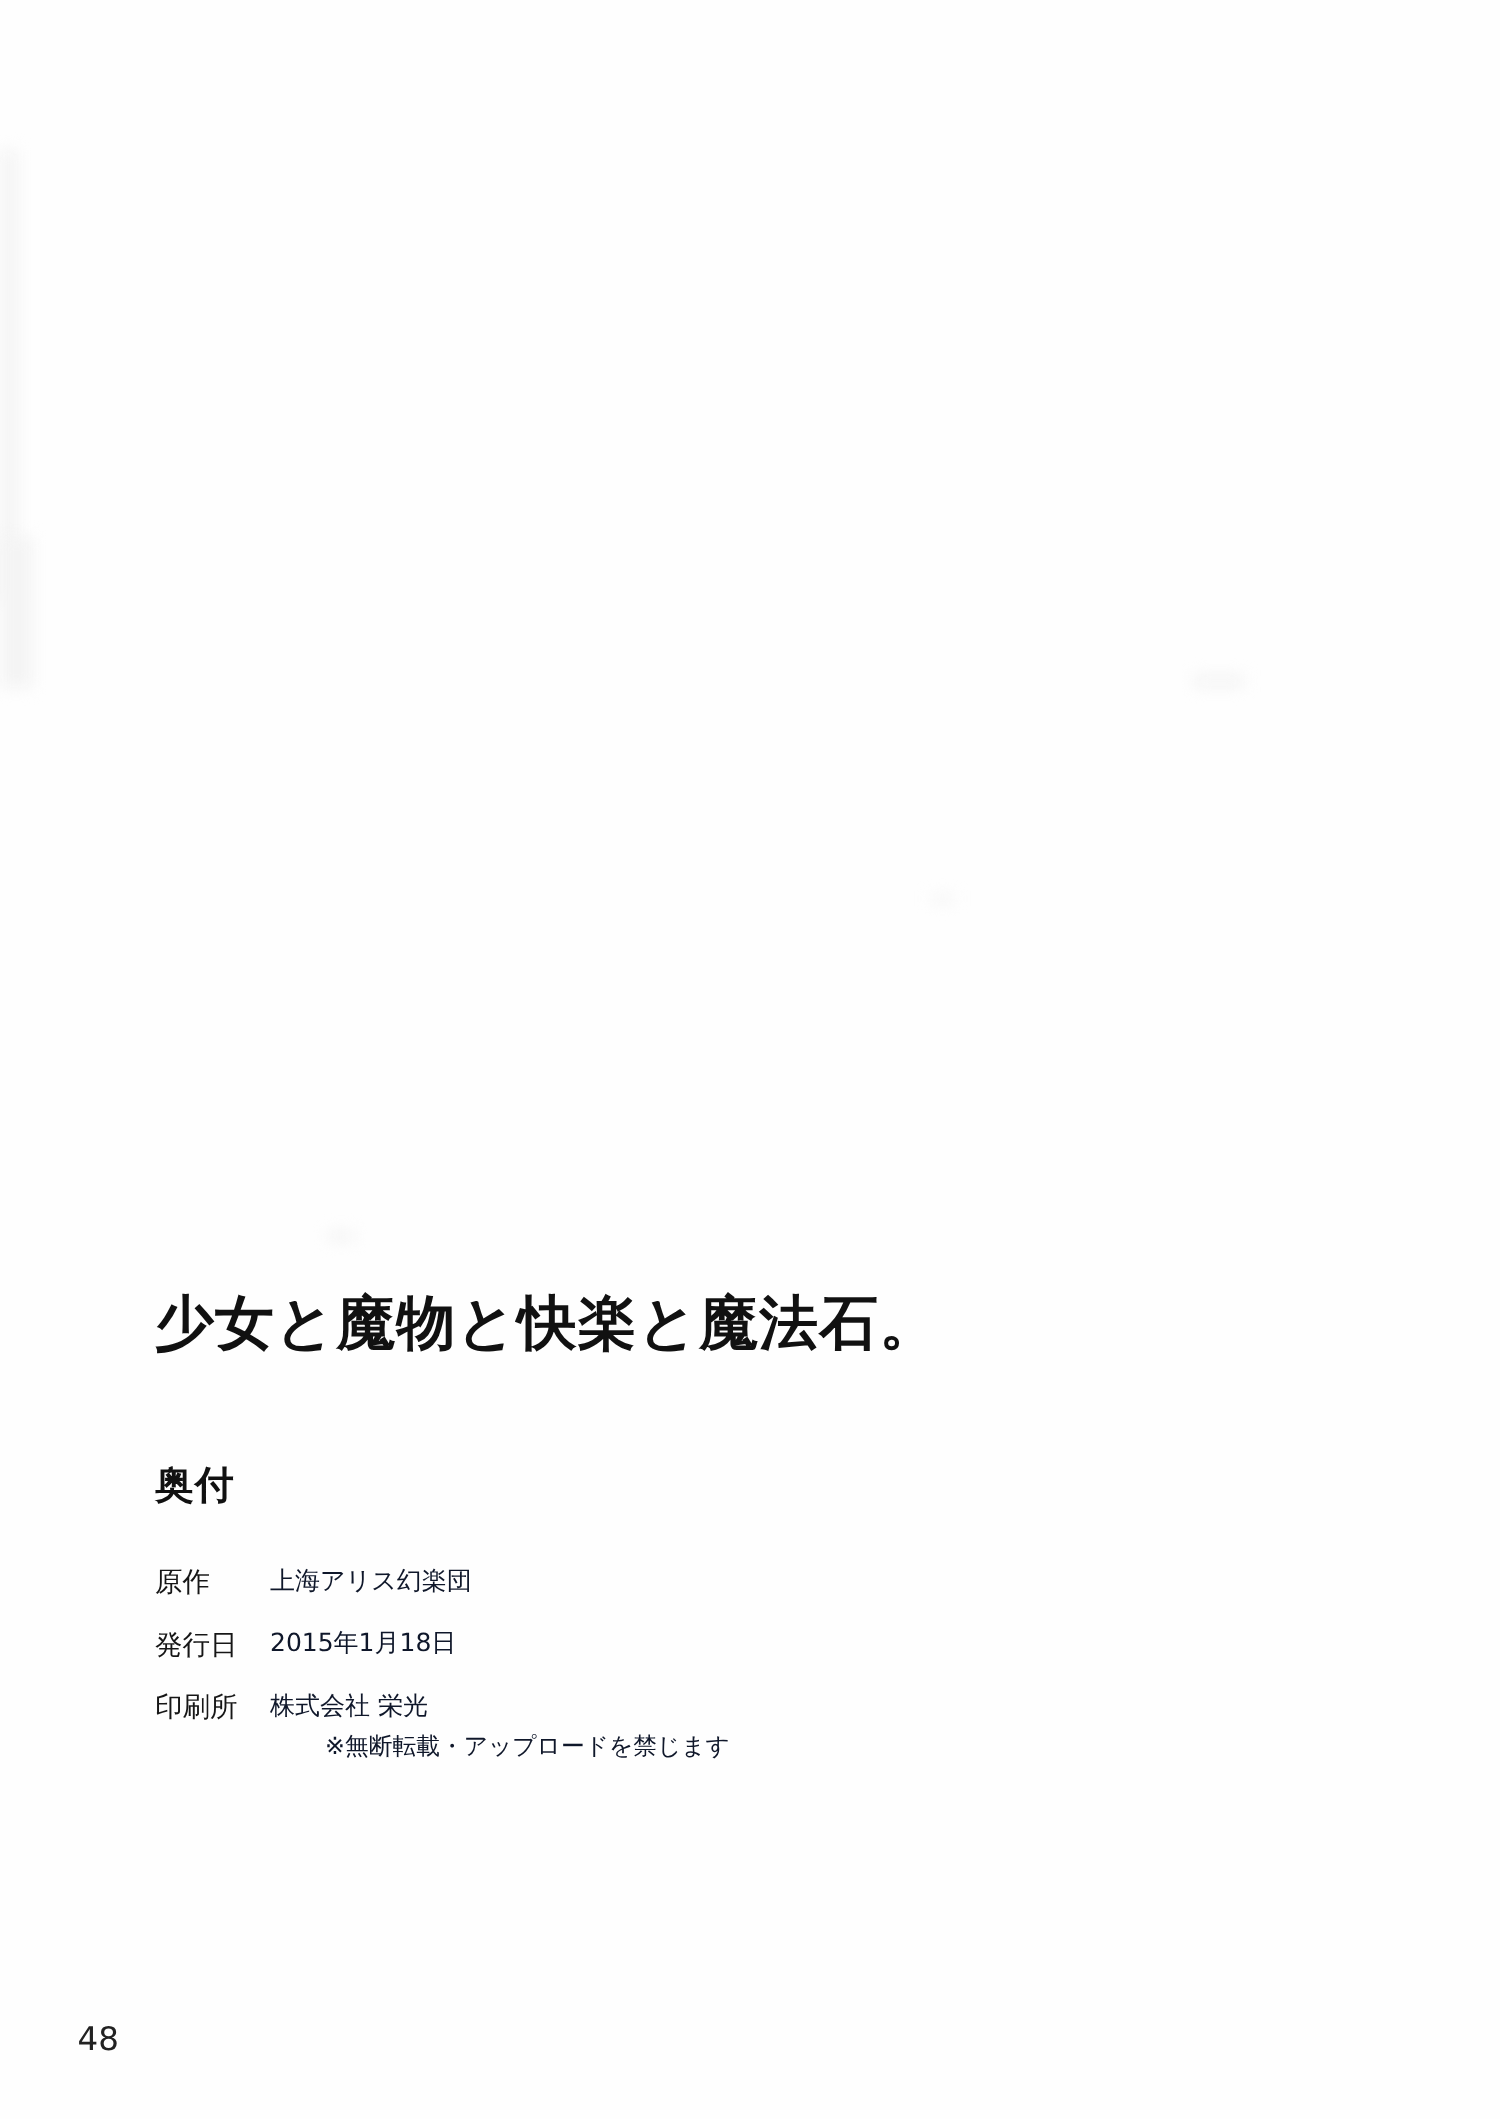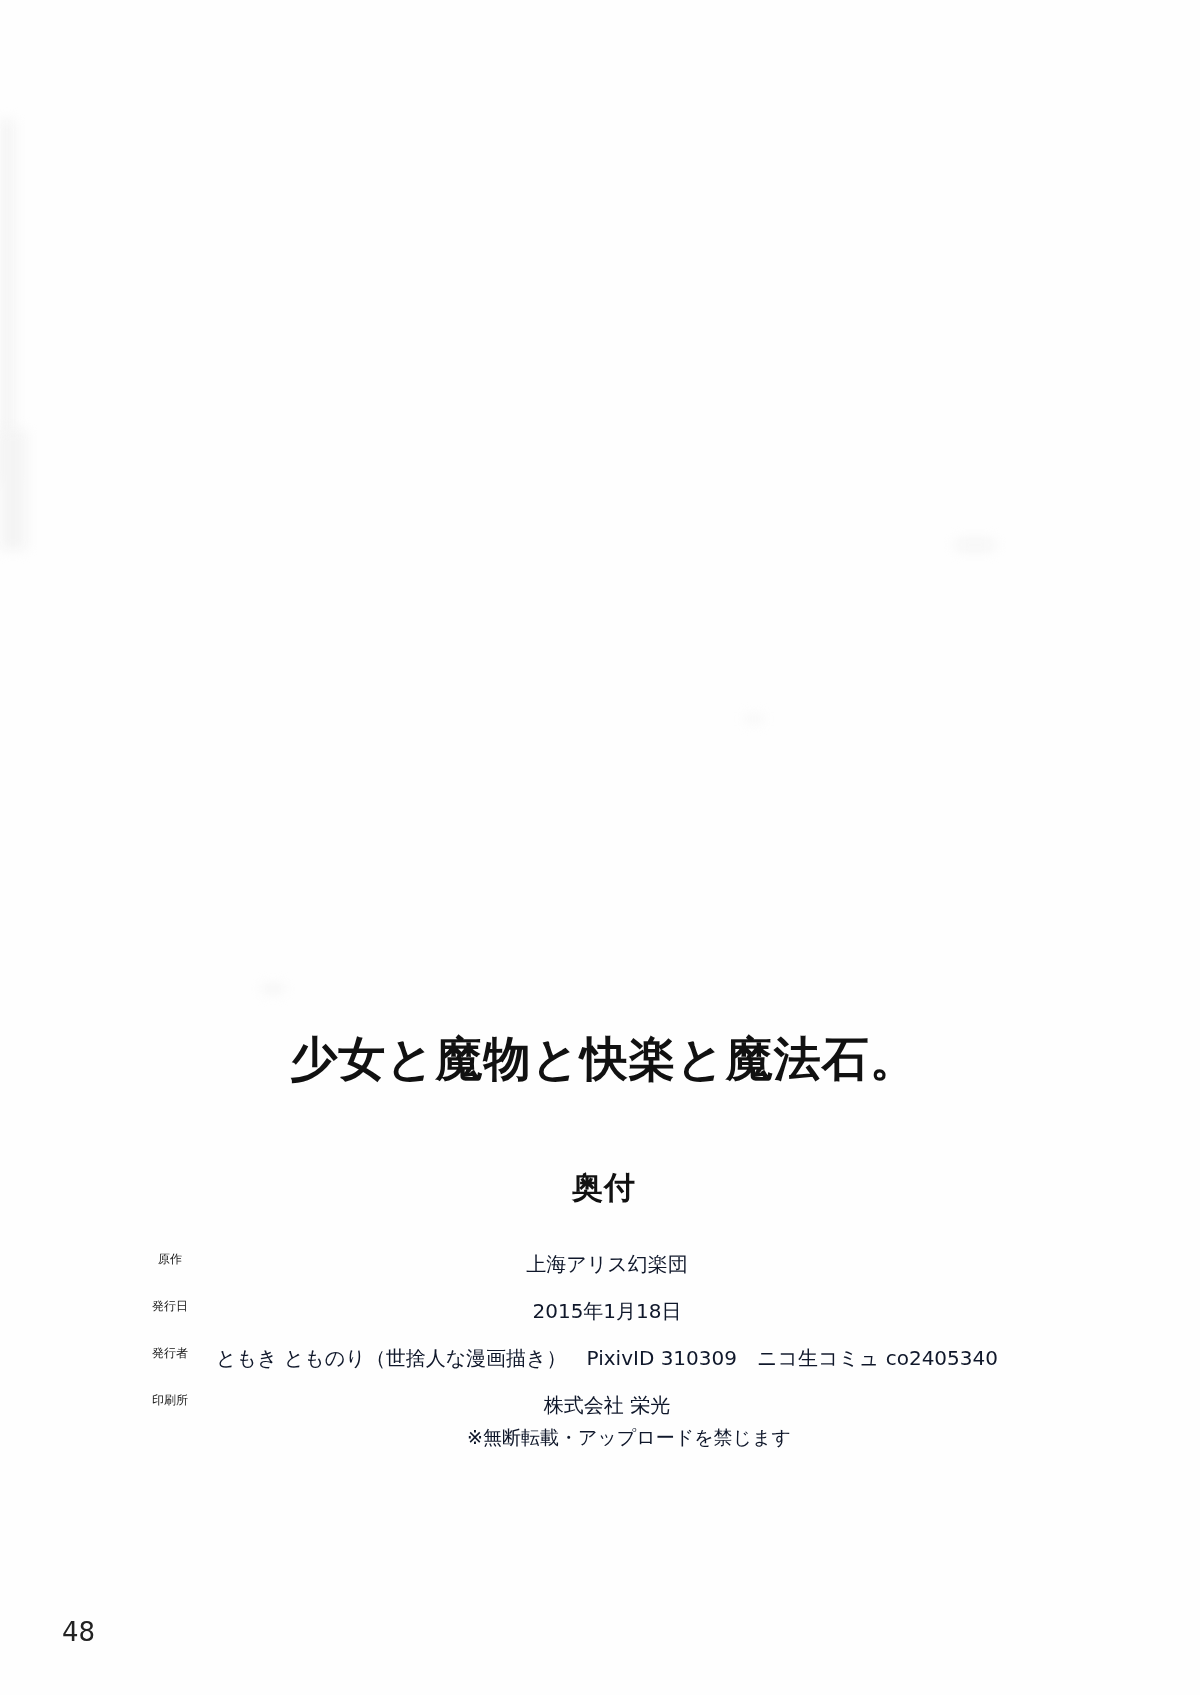--- a/index.html
+++ b/index.html
@@ -13,21 +13,20 @@
     font-family: "Liberation Sans", sans-serif;
     color: #1a1a1a;
     position: relative;
     overflow: hidden;
   }
 
   .page {
     position: absolute;
     inset: 0;
     background: #fefefe;
-    text-align: center;
   }
 
   
   .smudge {
     position: absolute;
     background: #f4f4f4;
     filter: blur(6px);
     pointer-events: none;
   }
   .smudge.s1 { left: 0px;   top: 120px; width: 14px;  height: 360px; }
@@ -63,21 +62,21 @@
     margin: 0 0 42px 0;
   }
 
   .colophon-table {
     border-collapse: collapse;
   }
   .colophon-table tr { vertical-align: top; }
 
   .col-label {
     font-family: Liberation Mono, monospace;
-    font-size: 12px;
+    font-size: 22px;
     font-weight: 400;
     color: #161616;
     padding: 0 0 20px 0;
     white-space: nowrap;
     width: 92px;
     margin-top: 24px;
   }
   .col-value {
     font-family: "DejaVu Sans", sans-serif;
     font-size: 20px;
@@ -126,24 +125,20 @@
       <tbody>
         <tr>
           <td class="col-label">原作</td>
           <td class="col-value">上海アリス幻楽団</td>
         </tr>
         <tr>
           <td class="col-label">発行日</td>
           <td class="col-value">2015年1月18日</td>
         </tr>
         <tr>
-          <td class="col-label">発行者</td>
-          <td class="col-value tight">ともき とものり（世捨人な漫画描き）　PixivID 310309　ニコ生コミュ co2405340</td>
-        </tr>
-        <tr>
           <td class="col-label">印刷所</td>
           <td class="col-value">
             <span>株式会社 栄光</span>
             <span class="sub-note">※無断転載・アップロードを禁じます</span>
           </td>
         </tr>
       </tbody>
     </table>
 
   </div>

